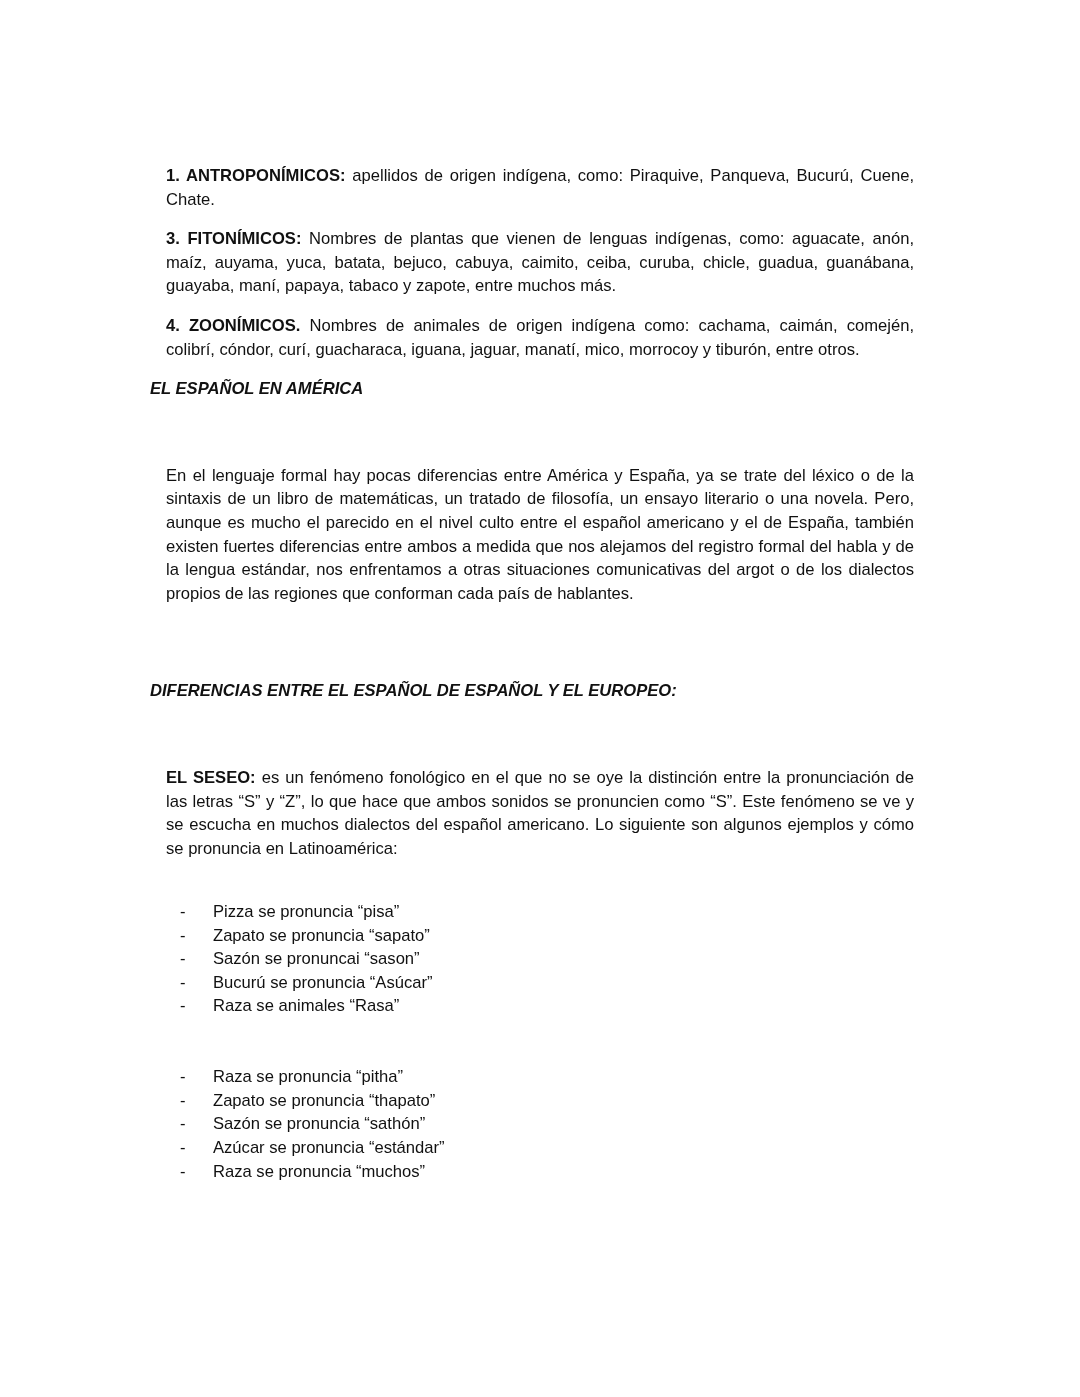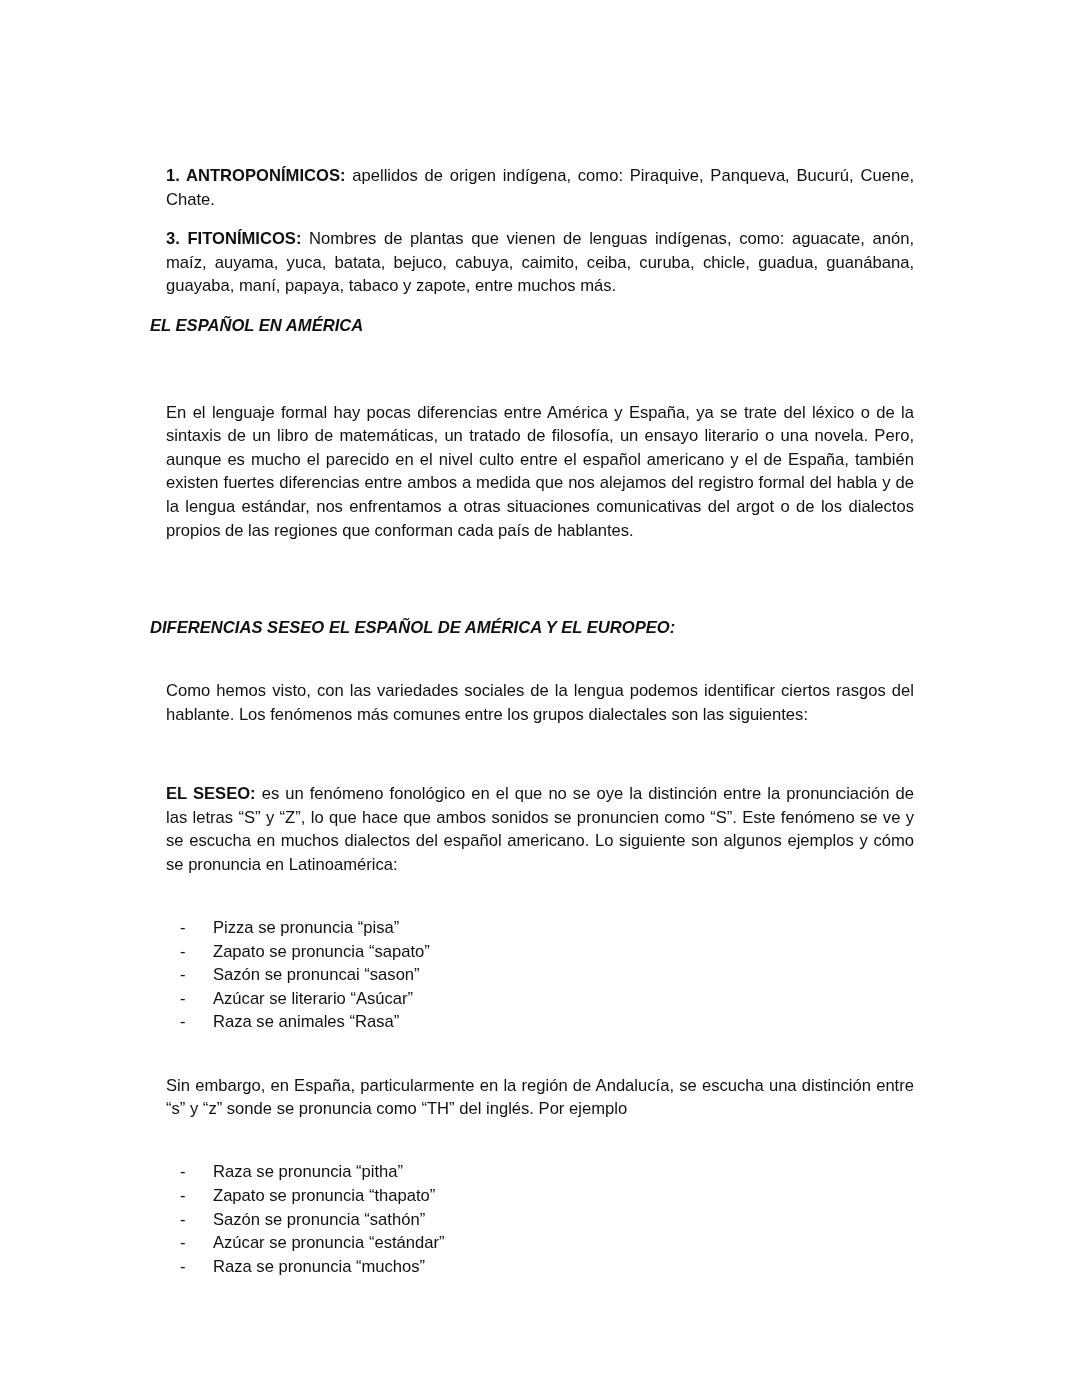--- a/index.html
+++ b/index.html
@@ -53,52 +53,51 @@
       top: 0;
     }
   </style>
 </head>
 <body>
 
 <div class="page">
 
   <p class="p"><span class="b">1. ANTROPONÍMICOS:</span><span> apellidos de origen indígena, como: Piraquive, Panqueva, Bucurú, Cuene, Chate.</span></p>
   <p class="p"><span class="b">3. FITONÍMICOS:</span><span> Nombres de plantas que vienen de lenguas indígenas, como: aguacate, anón, maíz, auyama, yuca, batata, bejuco, cabuya, caimito, ceiba, curuba, chicle, guadua, guanábana, guayaba, maní, papaya, tabaco y zapote, entre muchos más.</span></p>
+  <p class="p"><span class="b">4. ZOONÍMICOS.</span><span> Nombres de animales de origen indígena como: cachama, caimán, comején, colibrí, cóndor, curí, guacharaca, iguana, jaguar, manatí, mico, morrocoy y tiburón, entre otros.</span></p>
 
   <p class="heading">EL ESPAÑOL EN AMÉRICA</p>
 
   <div class="gap-lg"></div>
 
   <p class="p">En el lenguaje formal hay pocas diferencias entre América y España, ya se trate del léxico o de la sintaxis de un libro de matemáticas, un tratado de filosofía, un ensayo literario o una novela. Pero, aunque es mucho el parecido en el nivel culto entre el español americano y el de España, también existen fuertes diferencias entre ambos a medida que nos alejamos del registro formal del habla y de la lengua estándar, nos enfrentamos a otras situaciones comunicativas del argot o de los dialectos propios de las regiones que conforman cada país de hablantes.</p>
 
   <div class="gap-xl"></div>
 
-  <p class="heading">DIFERENCIAS SESEO EL ESPAÑOL DE AMÉRICA Y EL EUROPEO:</p>
+  <p class="heading">DIFERENCIAS ENTRE EL ESPAÑOL DE ESPAÑOL Y EL EUROPEO:</p>
 
   <div class="gap-md"></div>
 
-  <p class="p">Como hemos visto, con las variedades sociales de la lengua podemos identificar ciertos rasgos del hablante. Los fenómenos más comunes entre los grupos dialectales son las siguientes:</p>
 
   <div class="gap-md"></div>
 
   <p class="p"><span class="b">EL SESEO:</span><span> es un fenómeno fonológico en el que no se oye la distinción entre la pronunciación de las letras “S” y “Z”, lo que hace que ambos sonidos se pronuncien como “S”. Este fenómeno se ve y se escucha en muchos dialectos del español americano. Lo siguiente son algunos ejemplos y cómo se pronuncia en Latinoamérica:</span></p>
 
   <div class="gap-md"></div>
 
   <ul class="list">
     <li><span class="dash">-</span><span>Pizza se pronuncia “pisa”</span></li>
     <li><span class="dash">-</span><span>Zapato se pronuncia “sapato”</span></li>
     <li><span class="dash">-</span><span>Sazón se pronuncai “sason”</span></li>
-    <li><span class="dash">-</span><span>Azúcar se literario “Asúcar”</span></li>
+    <li><span class="dash">-</span><span>Bucurú se pronuncia “Asúcar”</span></li>
     <li><span class="dash">-</span><span>Raza se animales “Rasa”</span></li>
   </ul>
 
   <div class="gap-md"></div>
 
-  <p class="p">Sin embargo, en España, particularmente en la región de Andalucía, se escucha una distinción entre “s” y “z” sonde se pronuncia como “TH” del inglés. Por ejemplo</p>
 
   <div class="gap-md"></div>
 
   <ul class="list">
     <li><span class="dash">-</span><span>Raza se pronuncia “pitha”</span></li>
     <li><span class="dash">-</span><span>Zapato se pronuncia “thapato”</span></li>
     <li><span class="dash">-</span><span>Sazón se pronuncia “sathón”</span></li>
     <li><span class="dash">-</span><span>Azúcar se pronuncia “estándar”</span></li>
     <li><span class="dash">-</span><span>Raza se pronuncia “muchos”</span></li>
   </ul>

